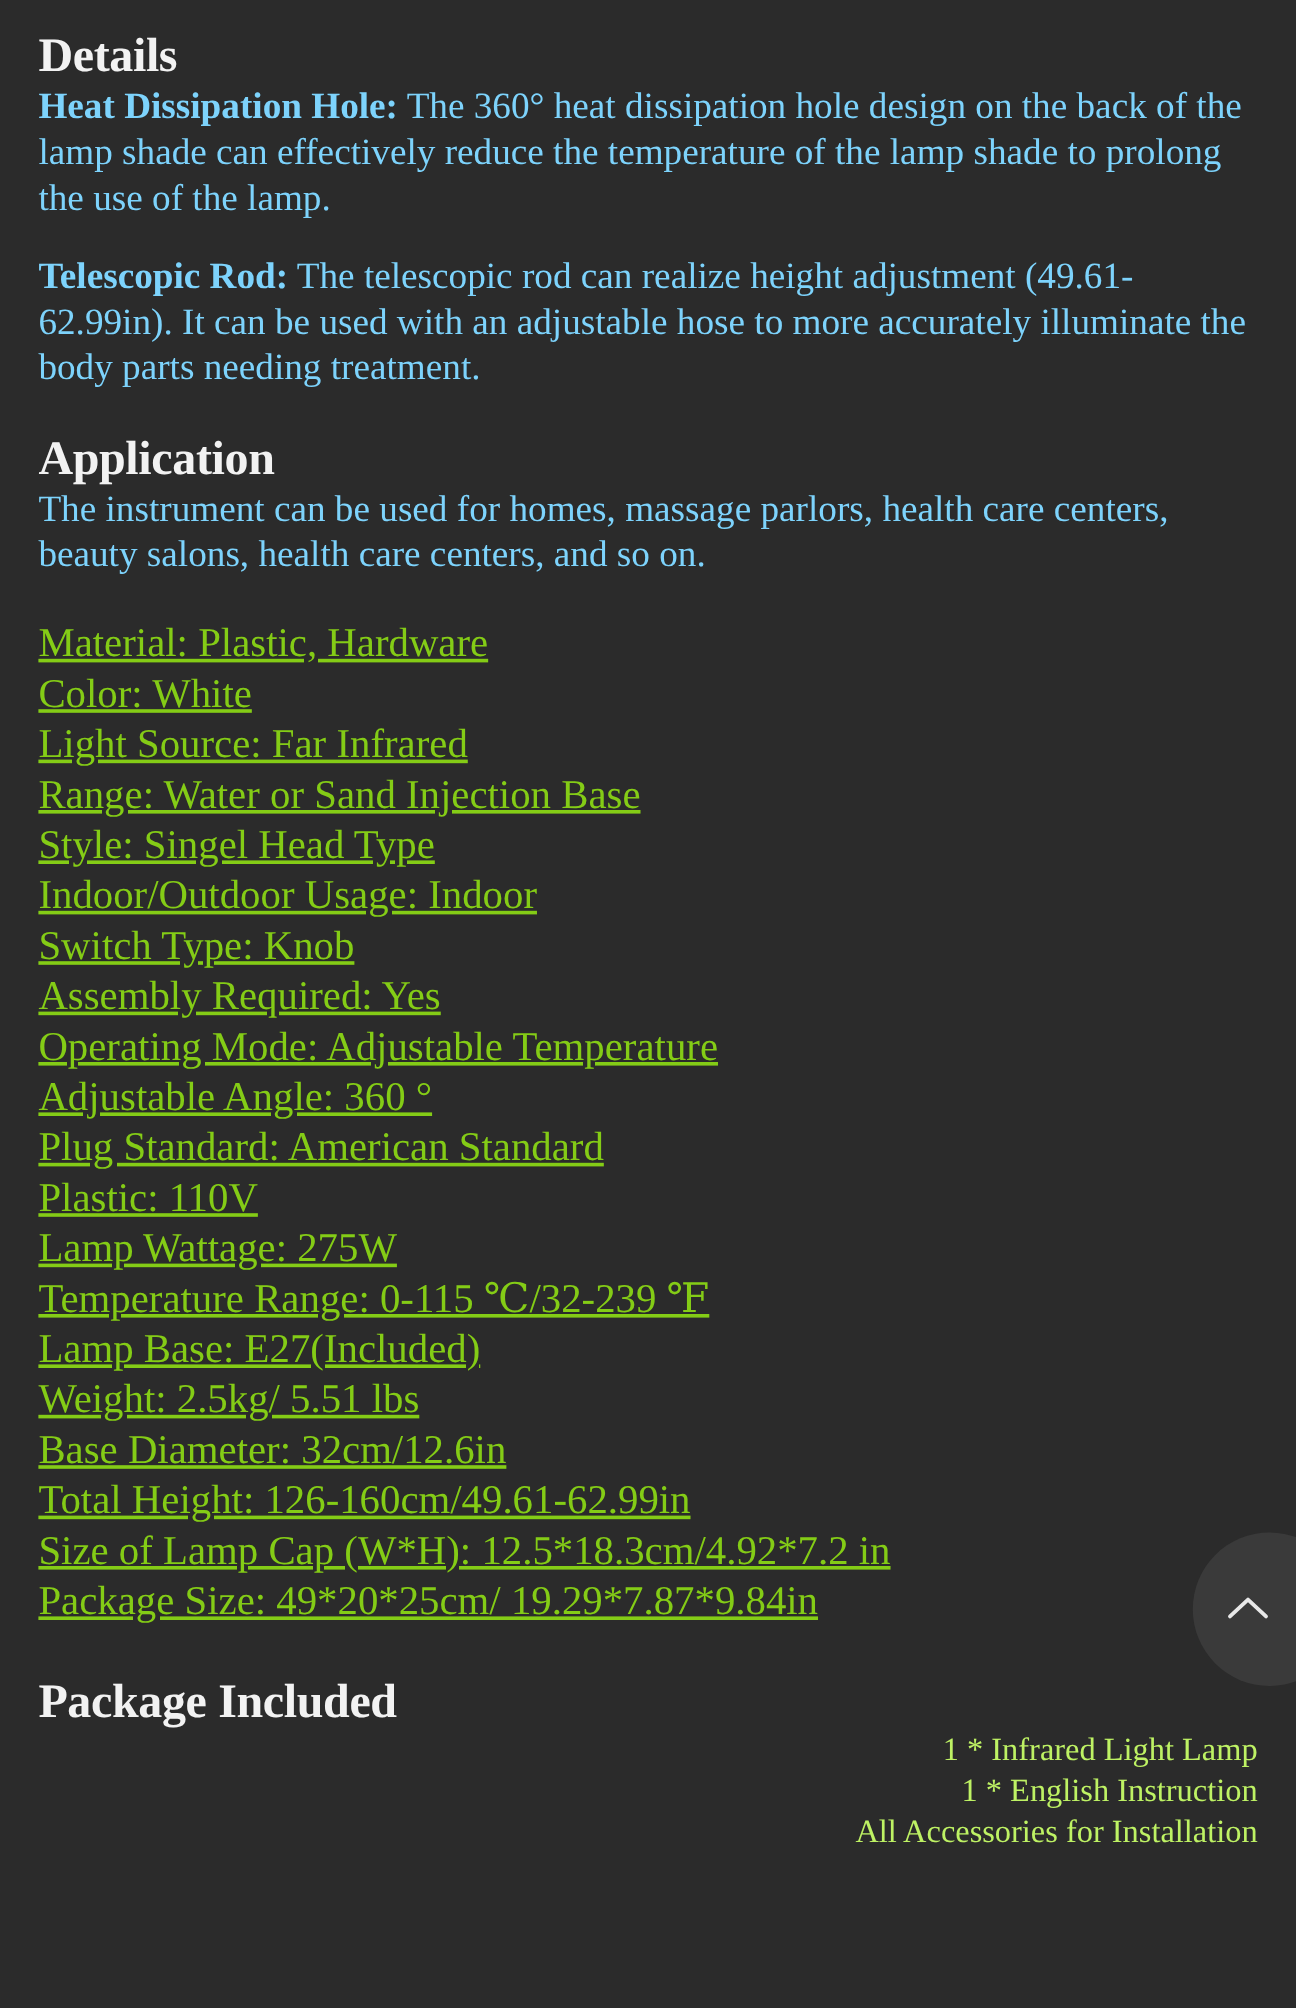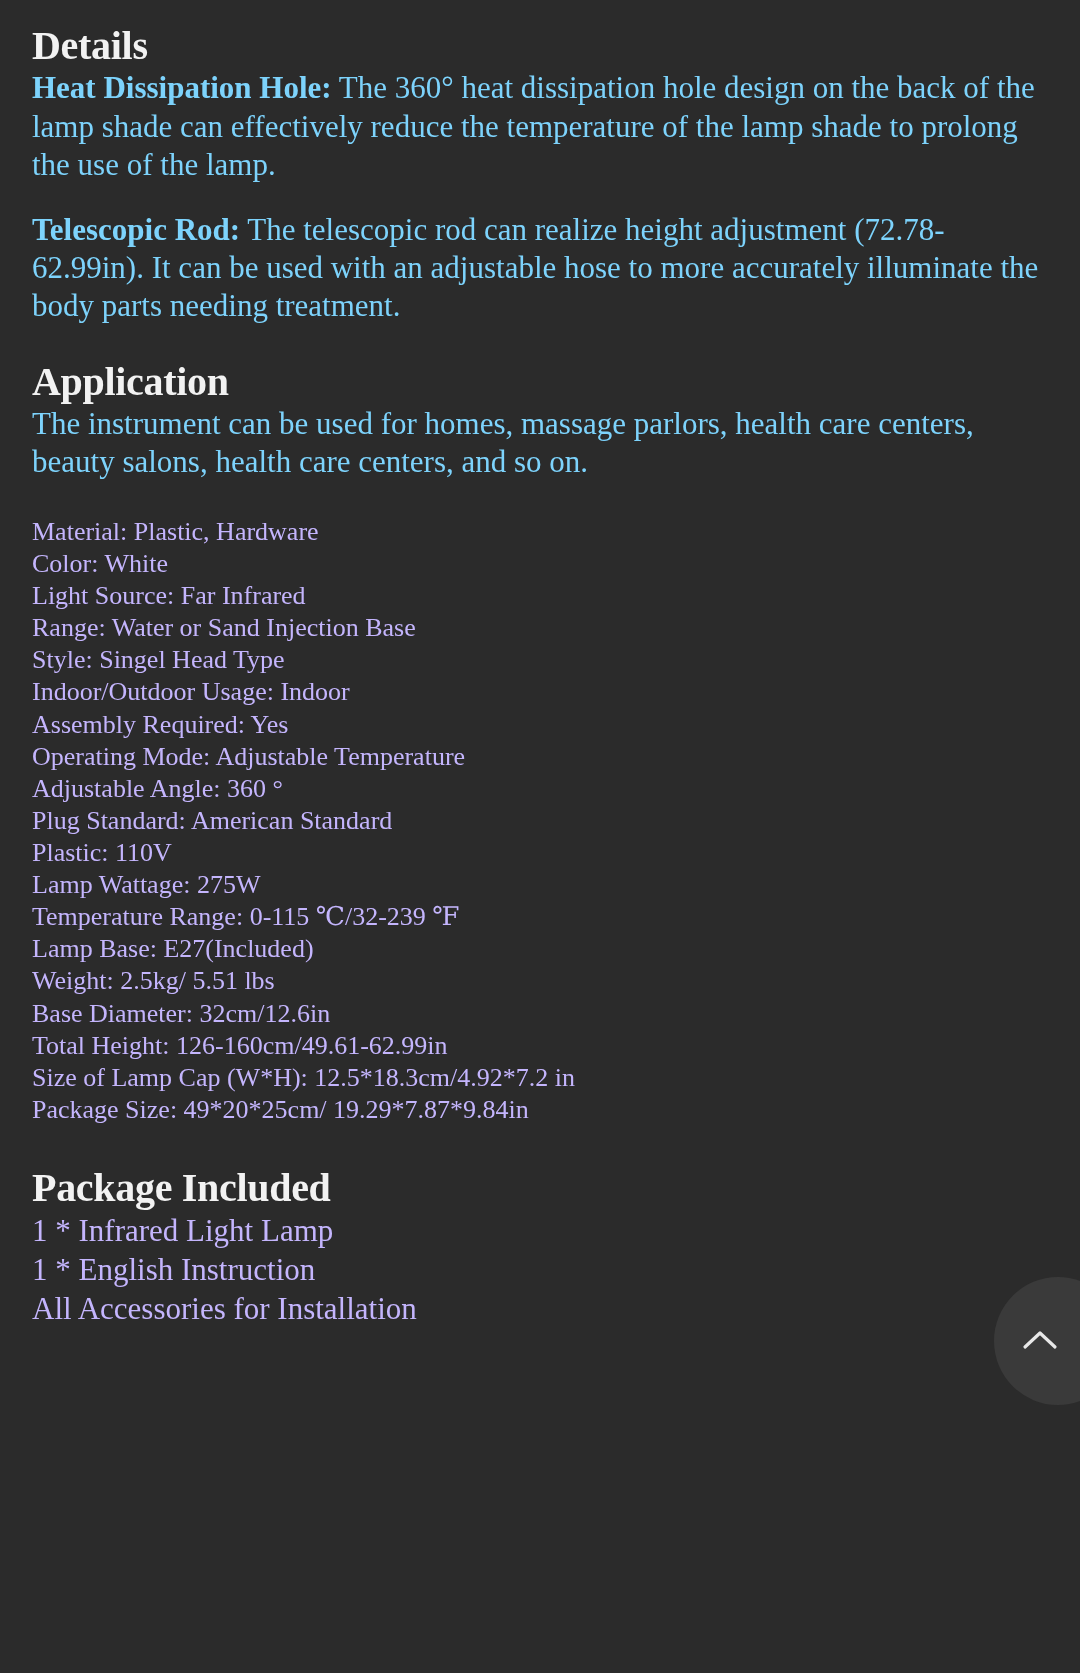--- a/index.html
+++ b/index.html
@@ -39,34 +39,36 @@
   }
   .gap-sm { height: 26px; }
   .gap-md { height: 34px; }
   .gap-lg { height: 40px; }
   .spec-list {
     list-style: none;
     margin: 0;
     padding: 0;
   }
   .spec-list li {
-    font-size: 26px;
+    font-size: 34px;
     line-height: 1.235;
-    color: #c4b5fd;
+    color: #84cc16;
     white-space: nowrap;
+    text-decoration: underline;
   }
   .pkg-list {
     list-style: none;
     margin: 0;
     padding: 0;
   }
   .pkg-list li {
-    font-size: 31px;
+    font-size: 27px;
     line-height: 1.26;
-    color: #c4b5fd;
+    color: #bef264;
+    text-align: right;
   }
   .scroll-top-btn {
     position: absolute;
     right: -42px;
     top: 1277px;
     width: 128px;
     height: 128px;
     border-radius: 50%;
     background: #3a3a3a;
     border: none;
@@ -90,38 +92,39 @@
 <body>
 
 <div class="page">
 
   <h2 class="section-title">Details</h2>
 
   <p class="para"><b>Heat Dissipation Hole:</b><span> The 360° heat dissipation hole design on the back of the lamp shade can effectively reduce the temperature of the lamp shade to prolong the use of the lamp.</span></p>
 
   <div class="gap-sm"></div>
 
-  <p class="para"><b>Telescopic Rod:</b><span> The telescopic rod can realize height adjustment (72.78-62.99in). It can be used with an adjustable hose to more accurately illuminate the body parts needing treatment.</span></p>
+  <p class="para"><b>Telescopic Rod:</b><span> The telescopic rod can realize height adjustment (49.61-62.99in). It can be used with an adjustable hose to more accurately illuminate the body parts needing treatment.</span></p>
 
   <div class="gap-md"></div>
 
   <h2 class="section-title">Application</h2>
 
   <p class="para">The instrument can be used for homes, massage parlors, health care centers, beauty salons, health care centers, and so on.</p>
 
   <div class="gap-md"></div>
 
 
   <ul class="spec-list">
     <li>Material: Plastic, Hardware</li>
     <li>Color: White</li>
     <li>Light Source: Far Infrared</li>
     <li>Range: Water or Sand Injection Base</li>
     <li>Style: Singel Head Type</li>
     <li>Indoor/Outdoor Usage: Indoor</li>
+    <li>Switch Type: Knob</li>
     <li>Assembly Required: Yes</li>
     <li>Operating Mode: Adjustable Temperature</li>
     <li>Adjustable Angle: 360 °</li>
     <li>Plug Standard: American Standard</li>
     <li>Plastic: 110V</li>
     <li>Lamp Wattage: 275W</li>
     <li>Temperature Range: 0-115 ℃/32-239 ℉</li>
     <li>Lamp Base: E27(Included)</li>
     <li>Weight: 2.5kg/ 5.51 lbs</li>
     <li>Base Diameter: 32cm/12.6in</li>

